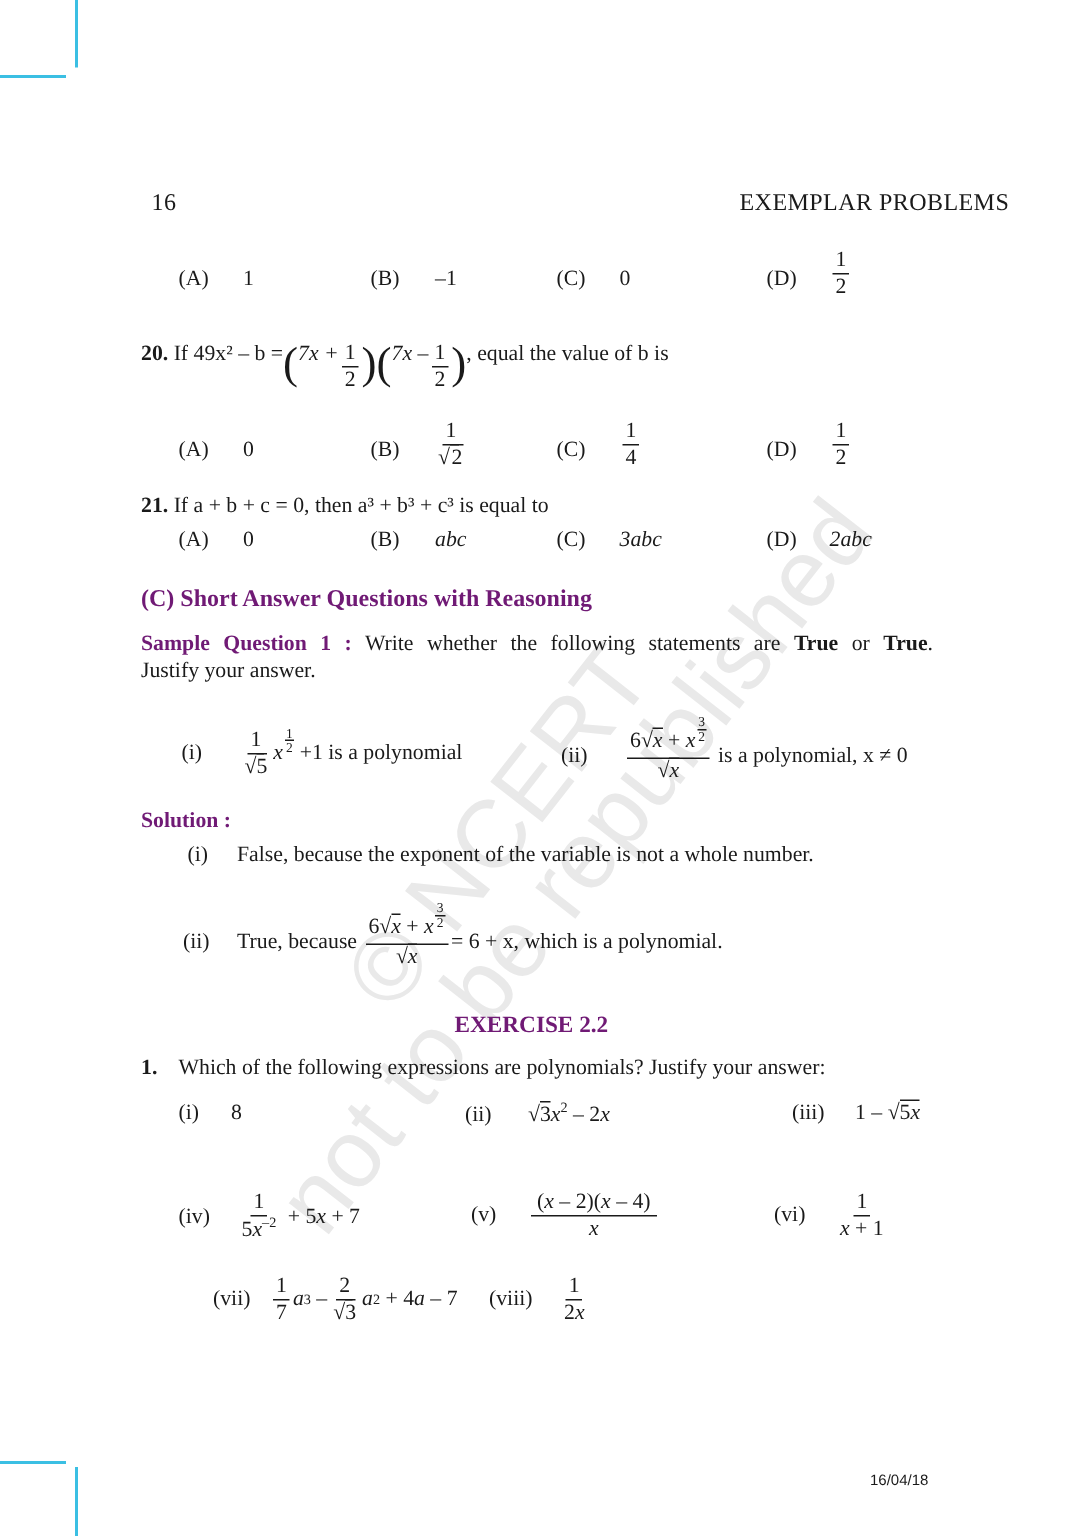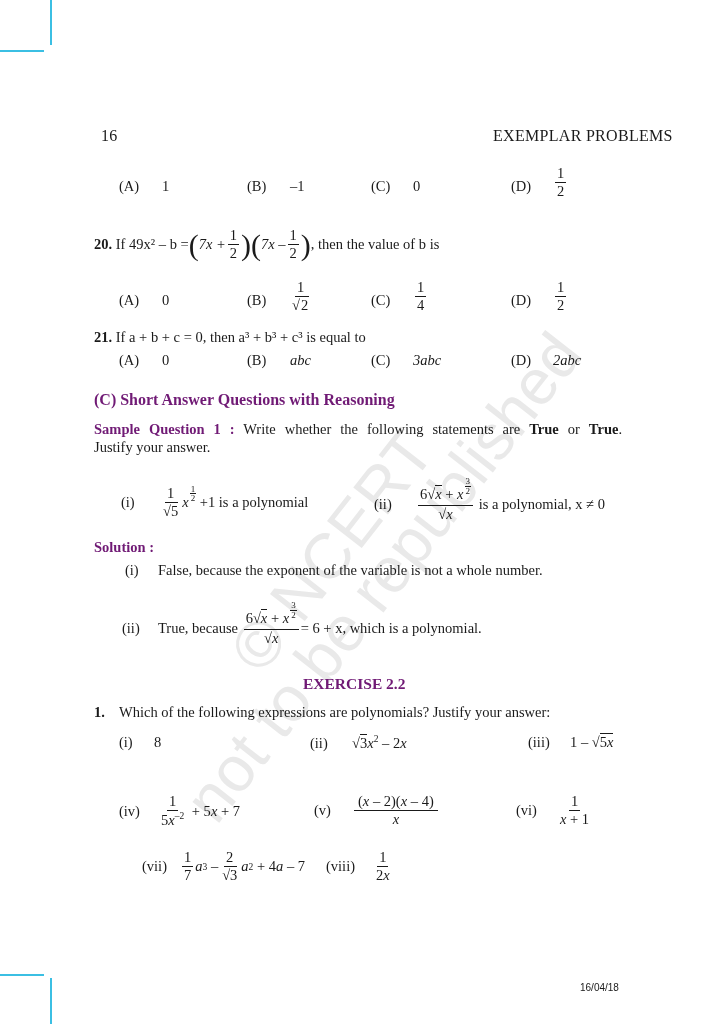--- a/index.html
+++ b/index.html
@@ -48,32 +48,32 @@
   <span class="abs t" style="left:290px; top:178px;">–1</span>
   <span class="abs t" style="left:371px; top:178px;">(C)</span>
   <span class="abs t" style="left:413px; top:178px;">0</span>
   <span class="abs t" style="left:511px; top:178px;">(D)</span>
   <span class="abs t frac" style="left:553px; top:166px;">
     <span class="num">1</span>
     <span class="den">2</span>
   </span>
 </div>
 
-<div class="abs t" style="left:94px; top:228px; display:flex; align-items:center;">
+<div class="abs t" style="left:94px; top:228px; display:flex; ">
   <span class="b">20.</span>&nbsp;<span>If 49x² – b =</span>
   <span class="paren">(</span><span class="it">7x +</span>
   <span class="frac">
         <span class="num">1</span>
         <span class="den">2</span>
       </span><span class="paren">)(</span><span class="it">7x –</span>
   <span class="frac">
         <span class="num">1</span>
         <span class="den">2</span>
       </span><span class="paren">)</span>
-  <span>, then the value of b is</span>
+  <span>, equal the value of b is</span>
 </div>
 
 <div>
   <span class="abs t" style="left:119px; top:292px;">(A)</span>
   <span class="abs t" style="left:162px; top:292px;">0</span>
   <span class="abs t" style="left:247px; top:292px;">(B)</span>
   <span class="abs t frac" style="left:288px; top:280px;">
     <span class="num">1</span>
     <span class="den">√<span class="sqrt"><span class="rad">2</span></span></span>
   </span>

